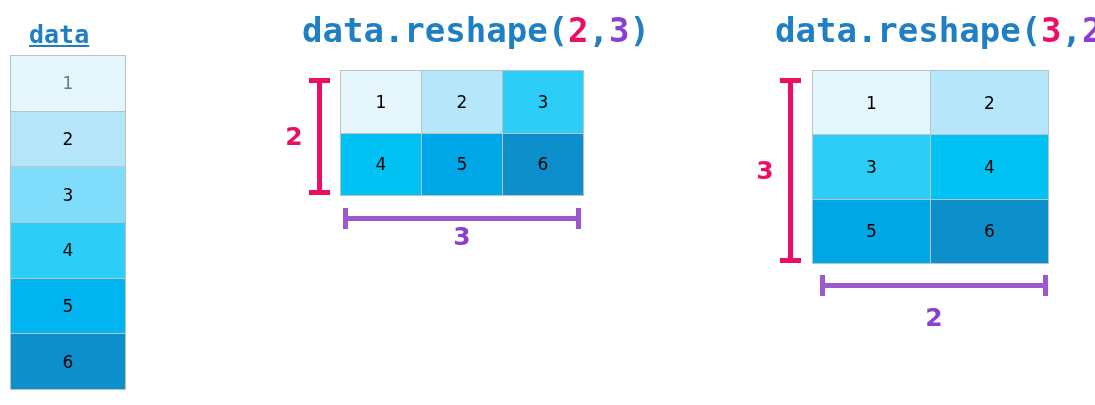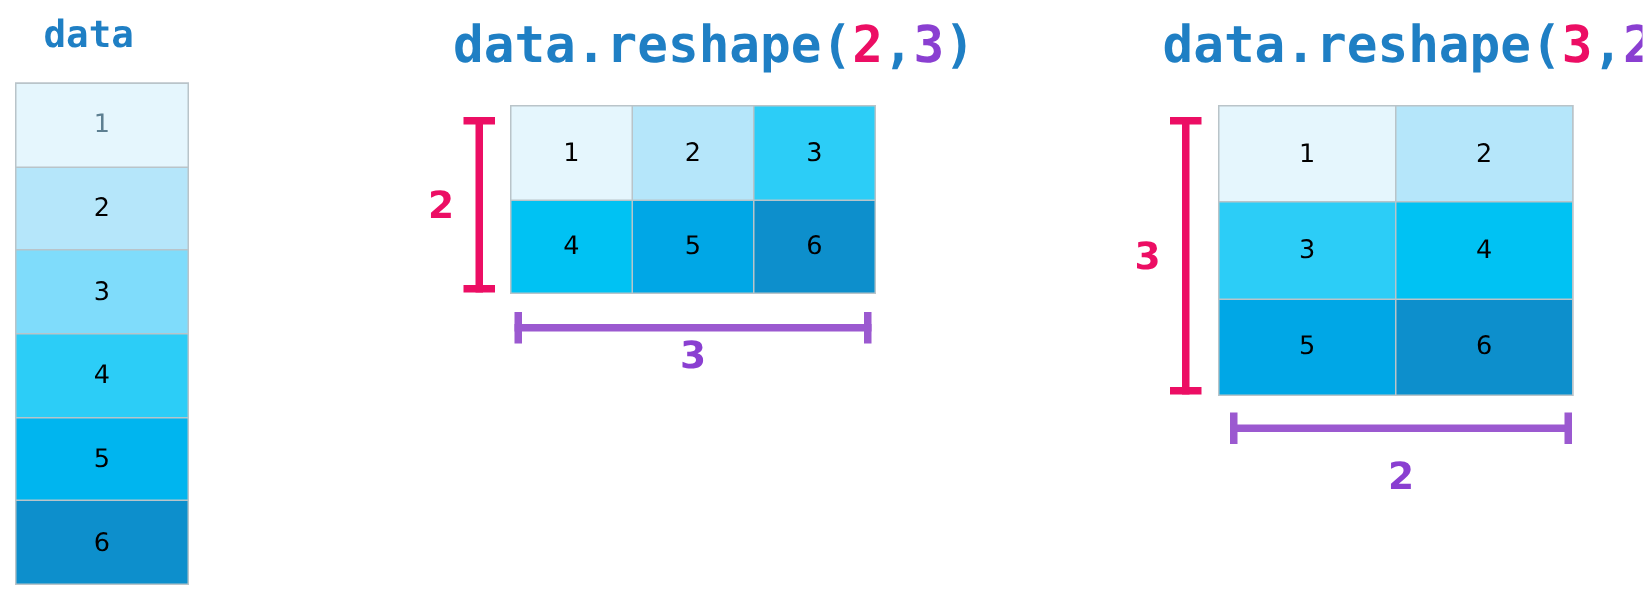--- a/index.html
+++ b/index.html
@@ -18,21 +18,21 @@
     font-family:"DejaVu Sans Mono","Liberation Mono",monospace;
     font-weight:bold;
     font-size:34px;
     letter-spacing:0px;
     white-space:pre;
     color:#1f7fc4;
   }
   .title .pink{color:#ec0e64;}
   .title .purple{color:#8a3fd1;}
 
-  #title-data{left:29px;top:8px;font-size:25px;}
+  #title-data{left:29px;top:20px;font-size:25px;text-decoration:underline;}
   #title-mid{left:302px;top:10px;}
   #title-right{left:775px;top:10px;text-align:right;}
 
   
   .grid{
     position:absolute;
     display:grid;
     background:#b9c4c9;
     border:1px solid #b9c4c9;
     gap:1px;

